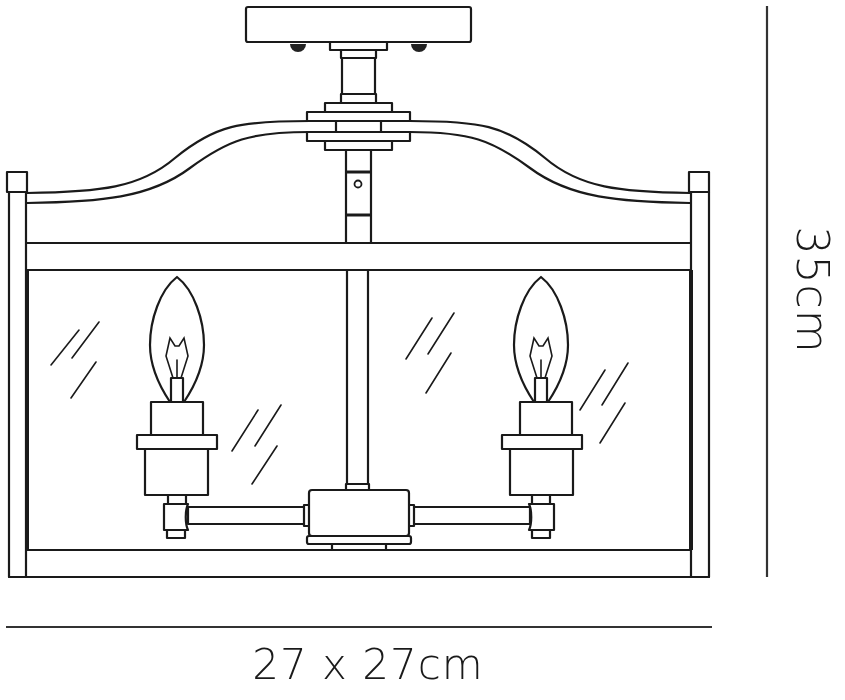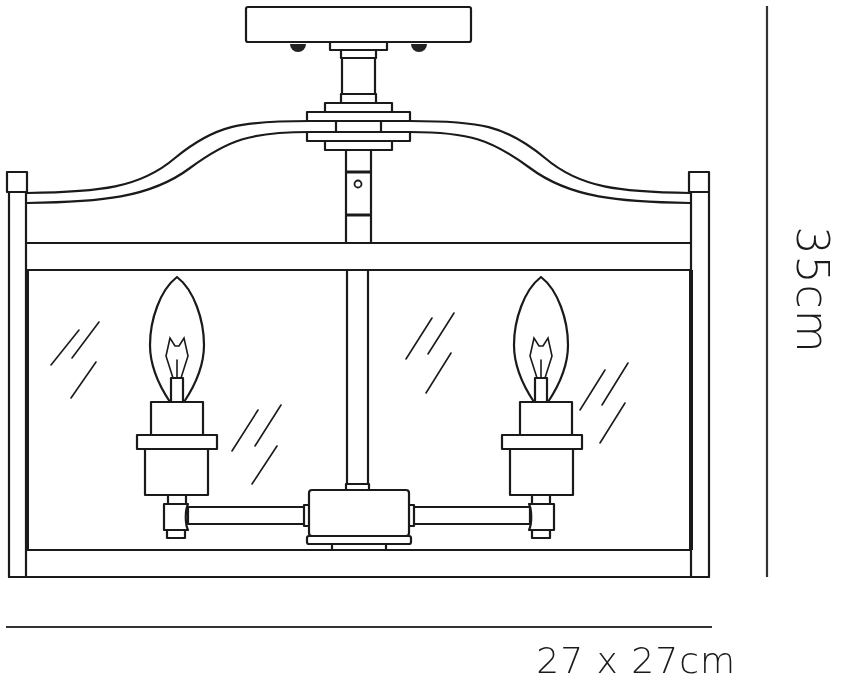--- a/index.html
+++ b/index.html
@@ -9,21 +9,21 @@
     .thin { fill: none; stroke: #1a1a1a; stroke-width: 1.6; stroke-linecap: round; }
     .fill-w { fill: #ffffff; stroke: #1a1a1a; stroke-width: 2.2; stroke-linejoin: round; }
     .dim { stroke: #333333; stroke-width: 2.2; }
     .label {
       position: absolute;
       font-family: "DejaVu Sans", sans-serif;
       color: #1a1a1a;
       font-weight: 300;
       white-space: nowrap;
     }
-    .width-label { left: 16px; width: 720px; top: 640px; text-align: right; font-size: 36px; letter-spacing: 1px; }
+    .width-label { left: 8px; width: 720px; top: 640px; text-align: center; font-size: 42px; letter-spacing: 1px; }
     .height-label {
       left: 812px; top: 290px;
       font-size: 44px;
       transform: translate(-50%, -50%) rotate(90deg);
       letter-spacing: 1px;
     }
   </style>
 </head>
 <body>
 

